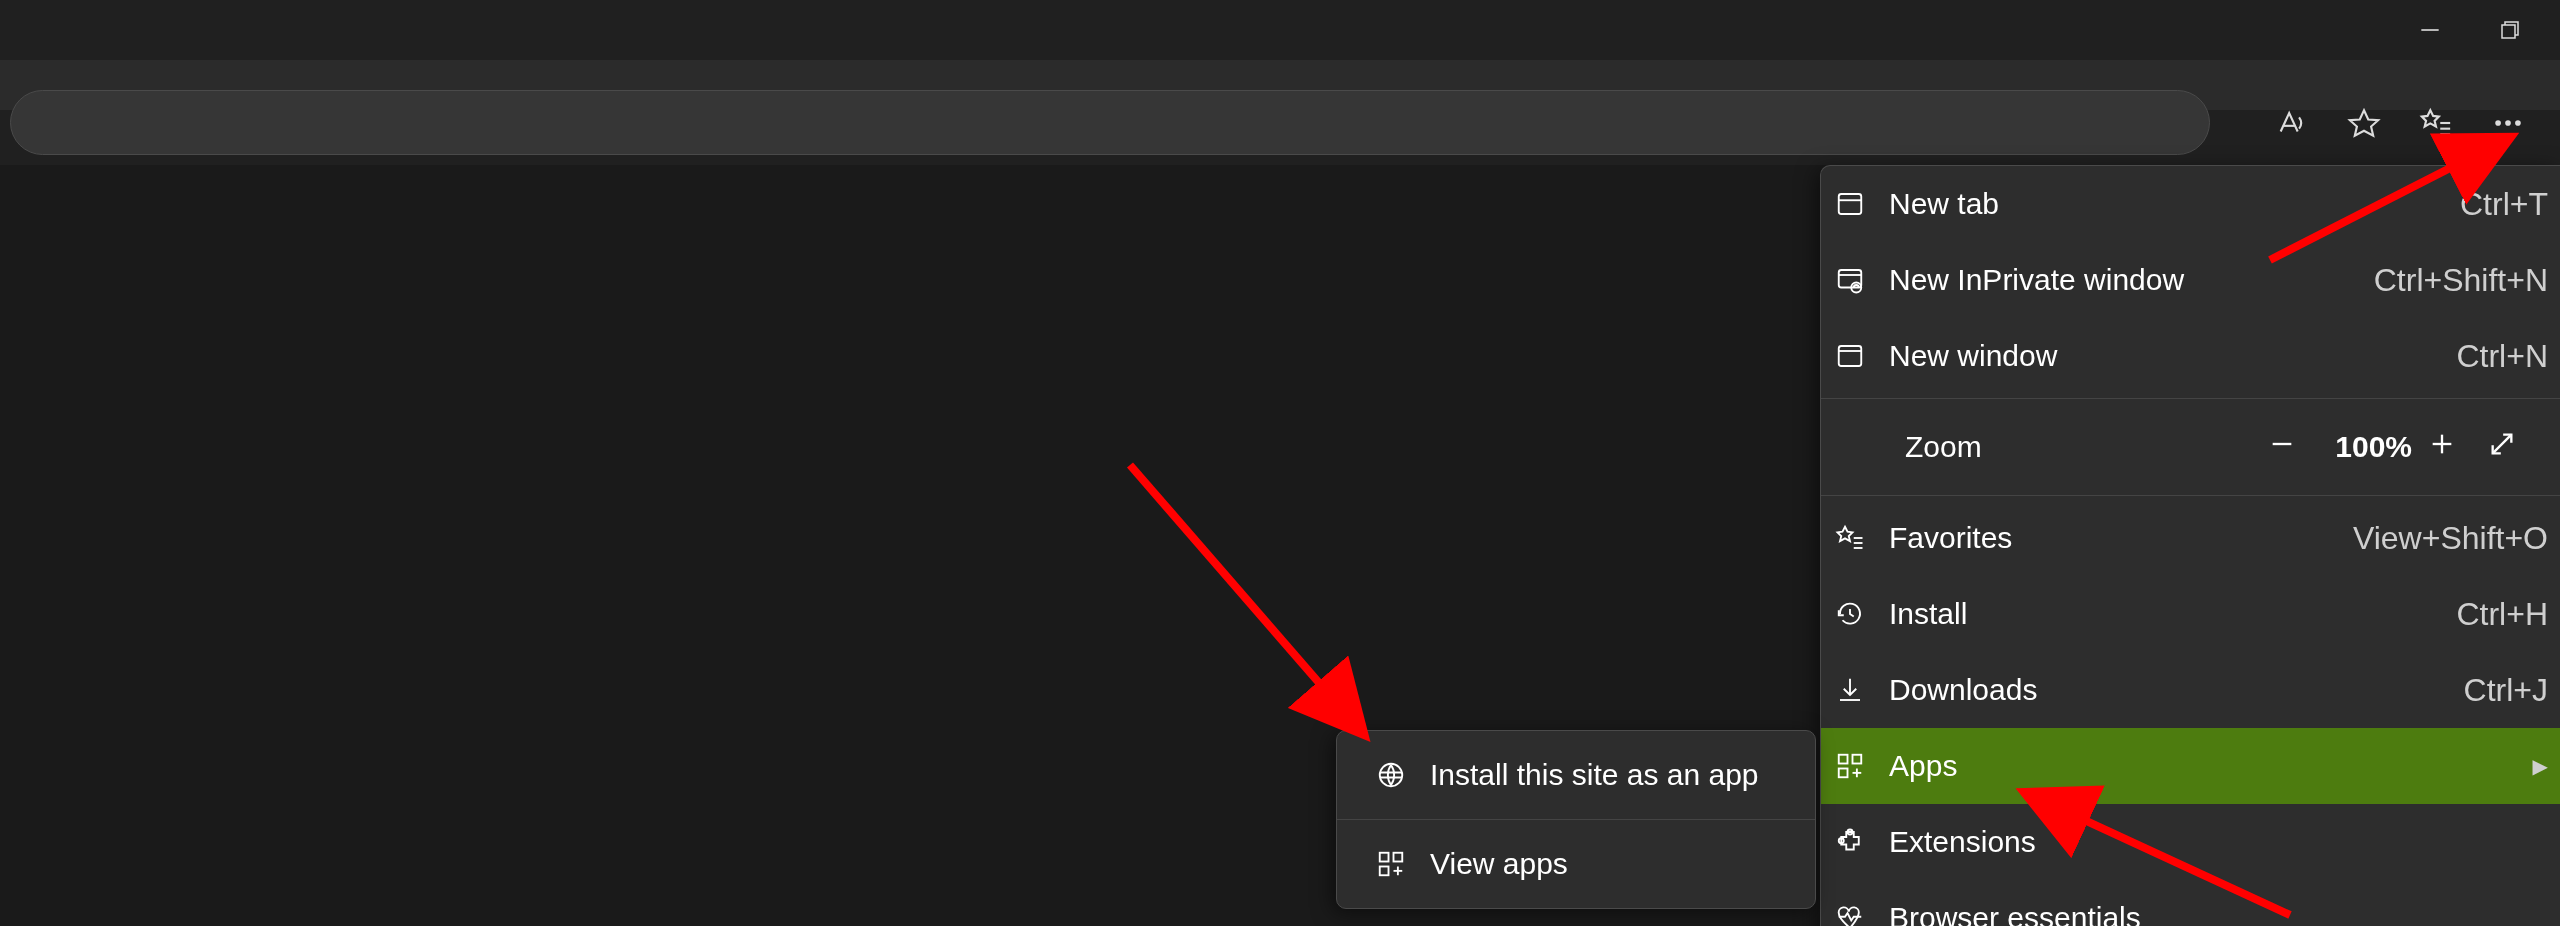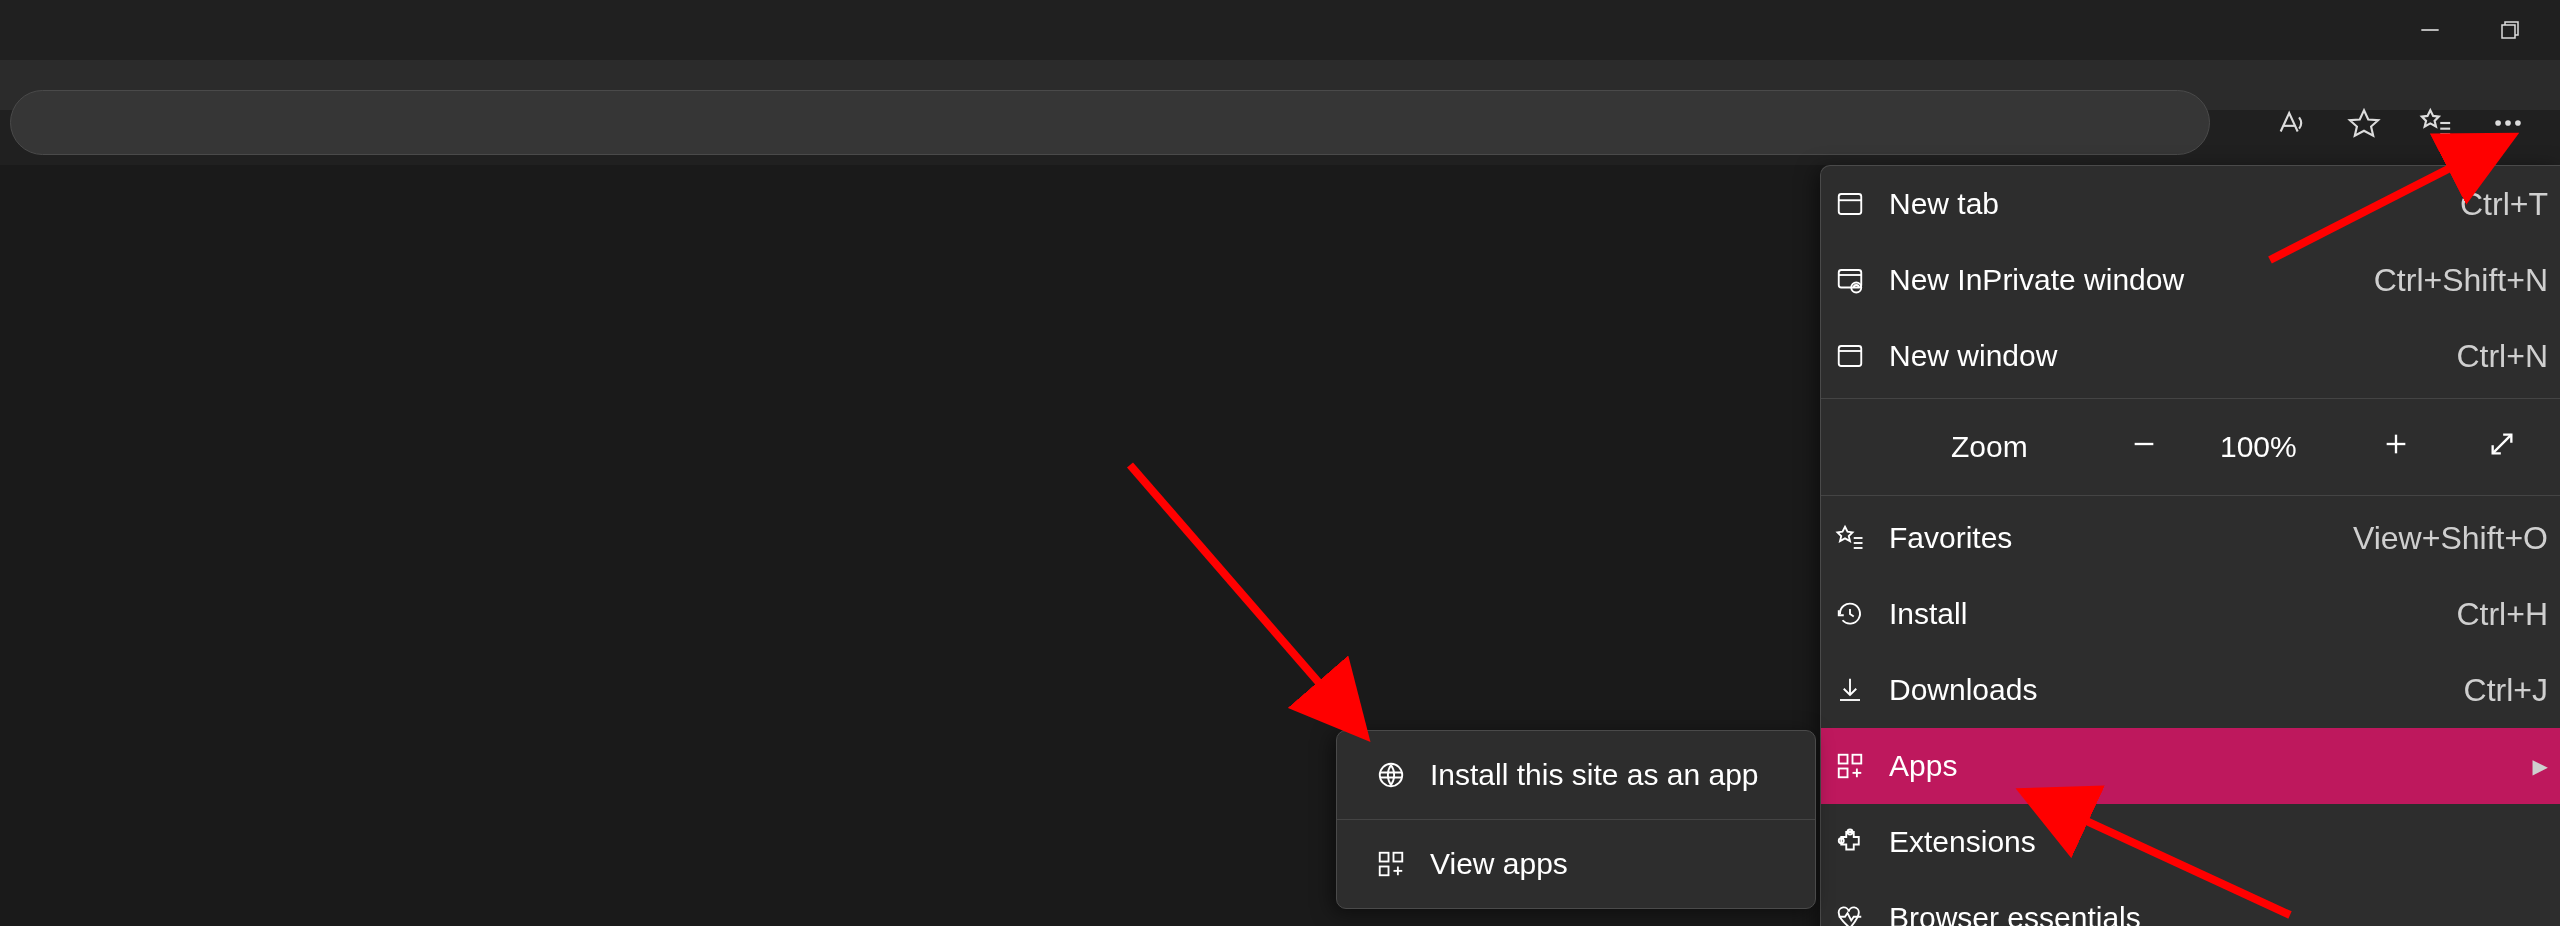--- a/index.html
+++ b/index.html
@@ -92,21 +92,21 @@
   .menu-item {
     display: flex;
     align-items: center;
     padding: 14px 12px;
     color: #ffffff;
     font-size: 30px;
     gap: 22px;
     height: 76px;
   }
   .menu-item.highlight {
-    background: #be185d;
+    background: #4d7c0f;
   }
   .menu-icon {
     width: 34px;
     height: 34px;
     display: flex;
     align-items: center;
     justify-content: center;
     flex-shrink: 0;
     color: #ffffff;
   }
@@ -117,33 +117,33 @@
     color: #cfcfcf;
     font-size: 32px;
   }
   .menu-zoom {
     display:flex;
     align-items:center;
     padding: 14px 28px;
     color: #ffffff;
     font-size: 30px;
     height: 88px;
-    gap: 46px;
   }
   .zoom-spacer { width: 56px; flex-shrink:0; }
   .zoom-label { flex: 0 0 auto; margin-right: auto; }
   .zoom-ctrl {
     width: 60px;
     text-align: center;
     font-size: 32px;
   }
   .zoom-value {
     width: 100px;
-    text-align: left;
+    text-align: right;
     font-size: 30px;
+    font-weight: bold;
   }
   .menu-sep {
     height: 1px;
     background: #444;
     margin: 4px 0;
   }
   .submenu-arrow {
     color: #cfcfcf;
     font-size: 20px;
   }

